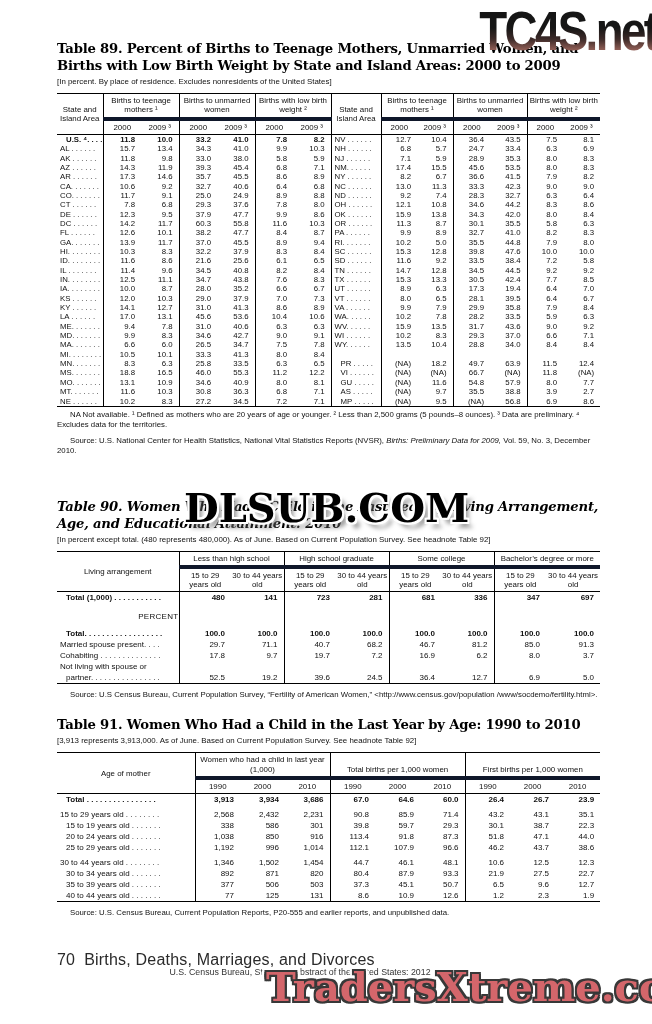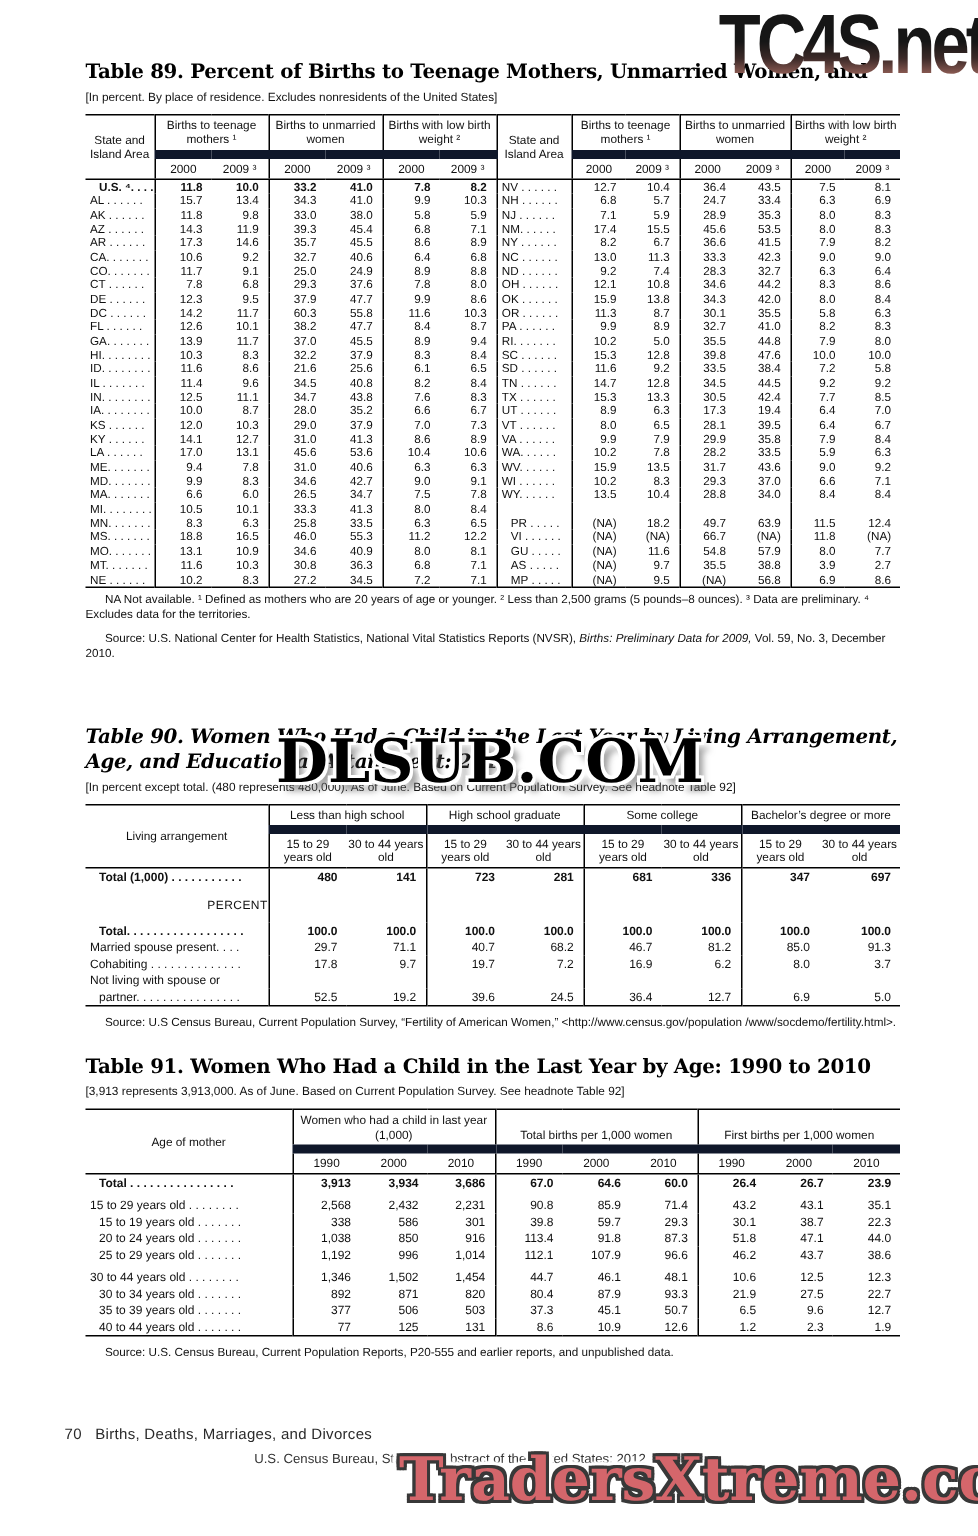--- a/index.html
+++ b/index.html
@@ -8,39 +8,39 @@
   .content{padding:40px 52px 0 57px;position:relative;}
 
   .title{font-family:"DejaVu Serif",serif;font-weight:700;font-size:13.2px;line-height:17px;
          letter-spacing:-0.2px;margin:0;color:#000;}
   .mt90{margin-top:42px;font-style:italic;}
   .mt91{margin-top:16px;}
   .headnote{font-size:7.9px;line-height:10px;margin:3px 0 6px;color:#111;}
 
   table{border-collapse:collapse;table-layout:fixed;width:543px;border-top:1px solid #000;border-bottom:1.6px solid #000;}
   th{font-weight:normal;font-size:7.9px;line-height:9.3px;text-align:center;padding:2px 1px;vertical-align:middle;color:#101010;}
-  .grp{border-bottom:6px solid #0f172a;vertical-align:bottom;}
+  .grp{border-bottom:4px solid #0f172a;vertical-align:bottom;}
   .yrh{vertical-align:bottom;padding-bottom:2px;}
   .bb{border-bottom:1.6px solid #000;}
   .gb{border-left:1px solid #000;}
   td{font-size:7.8px;line-height:9.35px;padding:0;white-space:nowrap;overflow:hidden;color:#101010;}
   .t90 td,.t91 td{font-size:8px;line-height:11px;}
   .num{text-align:right;padding-right:6px;}
   .stub{text-align:left;padding-left:3px;}
   .i1{padding-left:9px;}
   .ind{padding-left:9px;}
   .b{font-weight:bold;}
   .sec{text-align:right;padding:8px 0 6px;letter-spacing:.3px;}
   .gap td{padding-top:4px;}
 
   .fnp{font-size:7.8px;line-height:9.8px;margin:3.5px 0 0;text-indent:13px;color:#111;}
   .src{margin-top:6px;}
   .src i{font-style:italic;}
 
-  .folio{position:absolute;left:43px;top:951px;font-size:10px;color:#2a2a2a;letter-spacing:.2px;}
+  .folio{position:absolute;left:57px;top:951px;font-size:16px;color:#2a2a2a;letter-spacing:.2px;}
   .folio .pg{margin-right:9px;}
   .credit{position:absolute;top:967px;left:0;width:600px;text-align:center;font-size:8.8px;color:#333;}
 
   
   .wm{position:absolute;font-weight:bold;white-space:nowrap;pointer-events:none;}
   .wm-tc4s{top:2px;right:-4px;font-family:"Liberation Sans",sans-serif;font-size:52px;line-height:52px;
            letter-spacing:-3px;transform:scale(.88,1.08);transform-origin:top right;color:#1c1c1c;}
   @supports ((-webkit-background-clip:text) or (background-clip:text)){
     .wm-tc4s{background:linear-gradient(180deg,#161616 46%,#3c2a28 66%,#8a5a52 84%,#a8766c 100%);
              -webkit-background-clip:text;background-clip:text;color:transparent;}
@@ -56,21 +56,21 @@
                           -2px 0 0 #383838,2px 0 0 #383838,0 -2px 0 #383838,0 2px 0 #383838,
                           -4px -4px 1px #fff,4px -4px 1px #fff,-4px 4px 1px #fff,4px 4px 1px #fff,
                           0 -5px 1px #fff,0 5px 1px #fff,-5px 0 1px #fff,5px 0 1px #fff;}
 </style>
 </head>
 <body>
 
 <div class="page">
   <div class="content">
 
-    <h2 class="title"><span>Table 89. Percent of Births to Teenage Mothers, Unmarried Women, and</span><br></h2>
+    <h2 class="title"><span>Table 89. Percent of Births to Teenage Mothers, Unmarried Women, and</span><br><span>Births with Low Birth Weight by State and Island Areas: 2000 to 2009</span></h2>
     <div class="headnote">[In percent. By place of residence. Excludes nonresidents of the United States]</div>
 
     <table class="t89">
       <colgroup>
         <col style="width:46px">
           <col style="width:38px">
           <col style="width:38px">
           <col style="width:38px">
           <col style="width:38px">
           <col style="width:38px">

